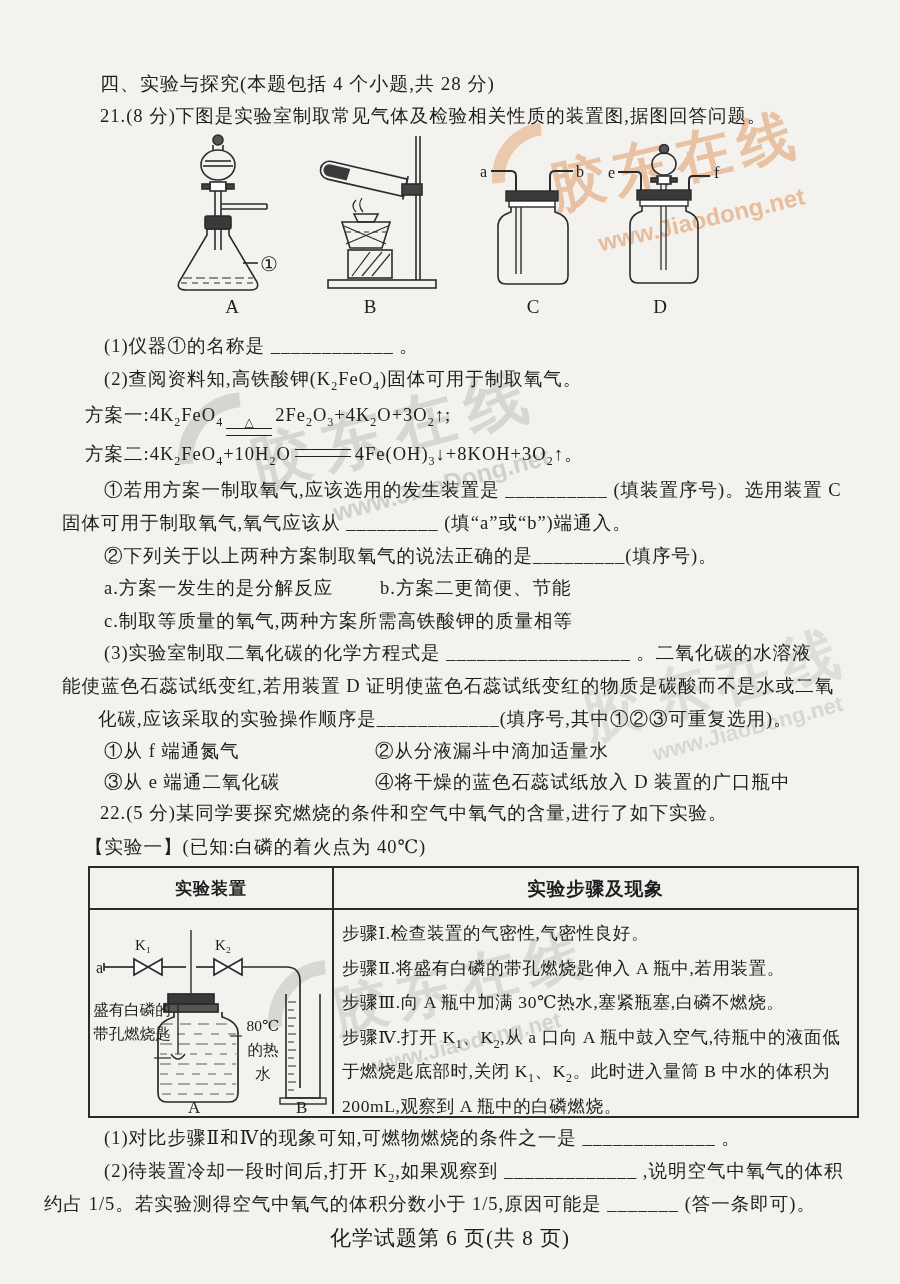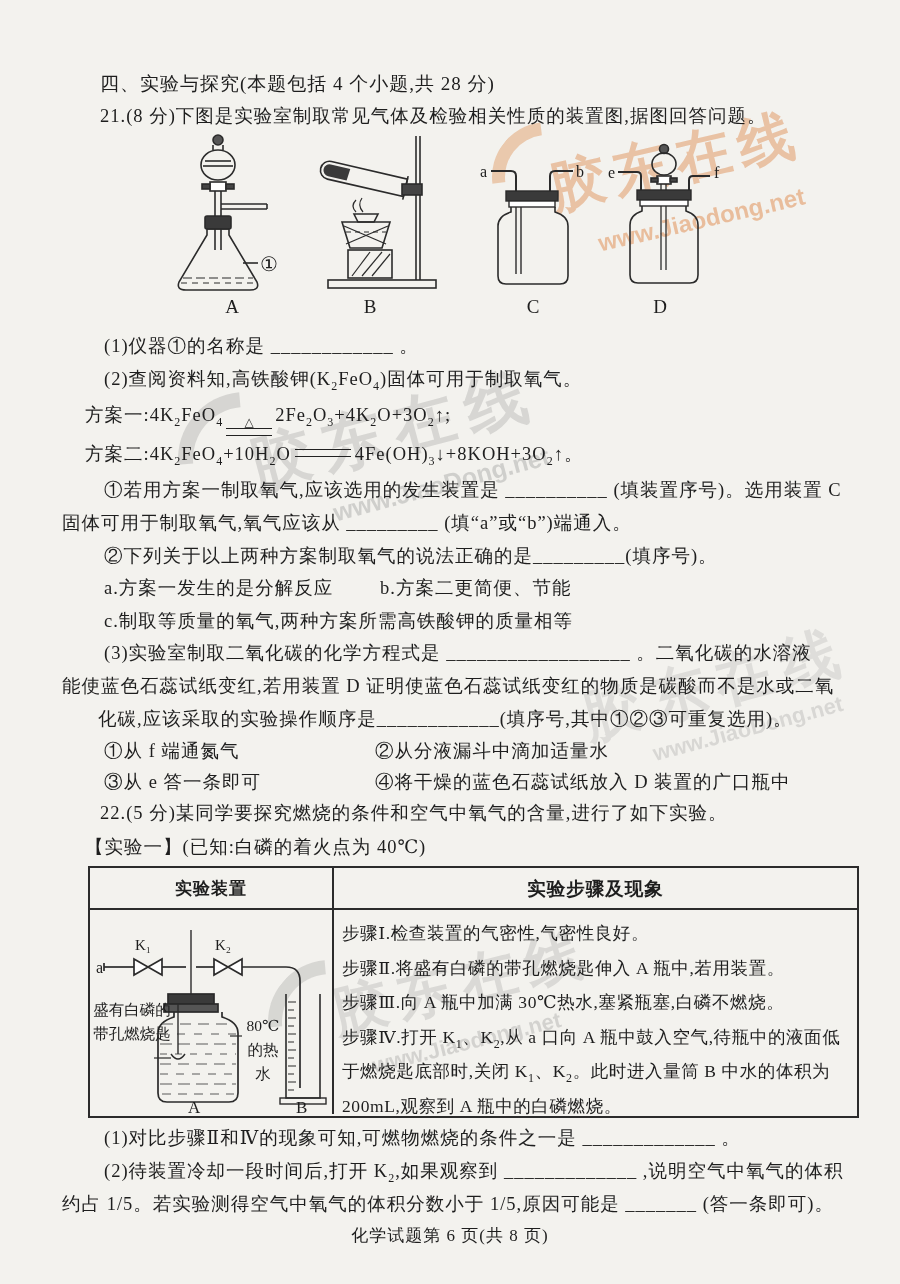--- a/index.html
+++ b/index.html
@@ -28,21 +28,21 @@
   
   .exp-table{position:absolute; left:88px; top:866px; width:767px; height:248px; border:2.2px solid #2b2b2b; z-index:3; background:transparent;}
   .t-head{display:flex; height:40px; border-bottom:2px solid #2b2b2b;}
   .t-head .h1{width:242px; border-right:2px solid #2b2b2b; display:flex; align-items:center; justify-content:center; font-weight:bold; font-size:17px; letter-spacing:1px;}
   .t-head .h2{flex:1; display:flex; align-items:center; justify-content:center; font-weight:bold; font-size:18.5px; letter-spacing:1px;}
   .t-body{display:flex; height:204px;}
   .cell-apparatus{width:242px; border-right:2px solid #2b2b2b; position:relative;}
   .cell-steps{flex:1; padding:6px 8px 0 8px;}
   .step{font-size:17.5px; line-height:34.5px; letter-spacing:0.6px;}
   .diagram-label{position:absolute; font-size:15.5px; line-height:24px; text-align:center; letter-spacing:0; z-index:4;}
-  .footer{position:absolute; left:0; right:0; top:1224px; text-align:center; font-size:17px; letter-spacing:1px; z-index:3;}
+  .footer{position:absolute; left:0; right:0; top:1224px; text-align:center; font-size:21px; letter-spacing:1px; z-index:3;}
   svg text{font-family:"Liberation Serif","DejaVu Serif",serif;}
 </style>
 </head>
 <body>
 
 <div class="paper">
 
   <div class="crescent" style="left:492px; top:122px; width:84px; height:84px; border-width:13px; border-left-color:rgba(224,150,94,0.45); transform:rotate(38deg);"></div>
   <div class="wm wm-big" style="left:548px; top:124px; font-size:56px; letter-spacing:8px; color:rgba(224,146,90,0.5); transform:rotate(-13deg);">胶东在线</div>
   <div class="wm" style="left:596px; top:206px; font-size:24px; font-weight:bold; color:rgba(224,146,90,0.55); transform:rotate(-13deg); font-family:'Liberation Sans','DejaVu Sans',sans-serif;">www.Jiaodong.net</div>
@@ -166,21 +166,21 @@
   <div class="ln" style="left:62px; top:511px;">固体可用于制取氧气,氧气应该从 _________ (填“a”或“b”)端通入。</div>
   <div class="ln" style="left:104px; top:544px;">②下列关于以上两种方案制取氧气的说法正确的是_________(填序号)。</div>
   <div class="ln" style="left:104px; top:576px;">a.方案一发生的是分解反应</div>
   <div class="ln" style="left:380px; top:576px;">b.方案二更简便、节能</div>
   <div class="ln" style="left:104px; top:609px;">c.制取等质量的氧气,两种方案所需高铁酸钾的质量相等</div>
   <div class="ln" style="left:104px; top:641px;">(3)实验室制取二氧化碳的化学方程式是 __________________ 。二氧化碳的水溶液</div>
   <div class="ln" style="left:62px; top:674px;">能使蓝色石蕊试纸变红,若用装置 D 证明使蓝色石蕊试纸变红的物质是碳酸而不是水或二氧</div>
   <div class="ln" style="left:62px; top:707px;margin-left:36px;">化碳,应该采取的实验操作顺序是____________(填序号,其中①②③可重复选用)。</div>
   <div class="ln" style="left:104px; top:739px;">①从 f 端通氮气</div>
   <div class="ln" style="left:375px; top:739px;">②从分液漏斗中滴加适量水</div>
-  <div class="ln" style="left:104px; top:770px;">③从 e 答一条即可</div>
+  <div class="ln" style="left:104px; top:770px;">③从 e 端通二氧化碳</div>
   <div class="ln" style="left:375px; top:770px;">④将干燥的蓝色石蕊试纸放入 D 装置的广口瓶中</div>
 
   <div class="ln" style="left:100px; top:801px;">22.(5 分)某同学要探究燃烧的条件和空气中氧气的含量,进行了如下实验。</div>
   <div class="ln" style="left:85px; top:835px;">
     <span class="bold">【实验一】</span><span>(已知:白磷的着火点为 40℃)</span>
   </div>
 
   <div class="exp-table">
     <div class="t-head">
       <div class="h1">实验装置</div>
@@ -245,16 +245,16 @@
         <div class="step">步骤Ⅰ.检查装置的气密性,气密性良好。</div>
         <div class="step">步骤Ⅱ.将盛有白磷的带孔燃烧匙伸入 A 瓶中,若用装置。</div>
         <div class="step">步骤Ⅲ.向 A 瓶中加满 30℃热水,塞紧瓶塞,白磷不燃烧。</div>
         <div class="step">步骤Ⅳ.打开 K<sub>1</sub>、K<sub>2</sub>,从 a 口向 A 瓶中鼓入空气,待瓶中的液面低于燃烧匙底部时,关闭 K<sub>1</sub>、K<sub>2</sub>。此时进入量筒 B 中水的体积为 200mL,观察到 A 瓶中的白磷燃烧。</div>
       </div>
     </div>
   </div>
 
   <div class="ln" style="left:104px; top:1126px;">(1)对比步骤Ⅱ和Ⅳ的现象可知,可燃物燃烧的条件之一是 _____________ 。</div>
   <div class="ln" style="left:104px; top:1159px;">(2)待装置冷却一段时间后,打开 K<sub>2</sub>,如果观察到 _____________ ,说明空气中氧气的体积</div>
-  <div class="ln" style="left:62px; top:1192px;">约占 1/5。若实验测得空气中氧气的体积分数小于 1/5,原因可能是 _______ (答一条即可)。</div>
+  <div class="ln" style="left:44px; top:1192px;">约占 1/5。若实验测得空气中氧气的体积分数小于 1/5,原因可能是 _______ (答一条即可)。</div>
 
   <div class="footer">化学试题第 6 页(共 8 页)</div>
 </div>
 
 </body></html>

